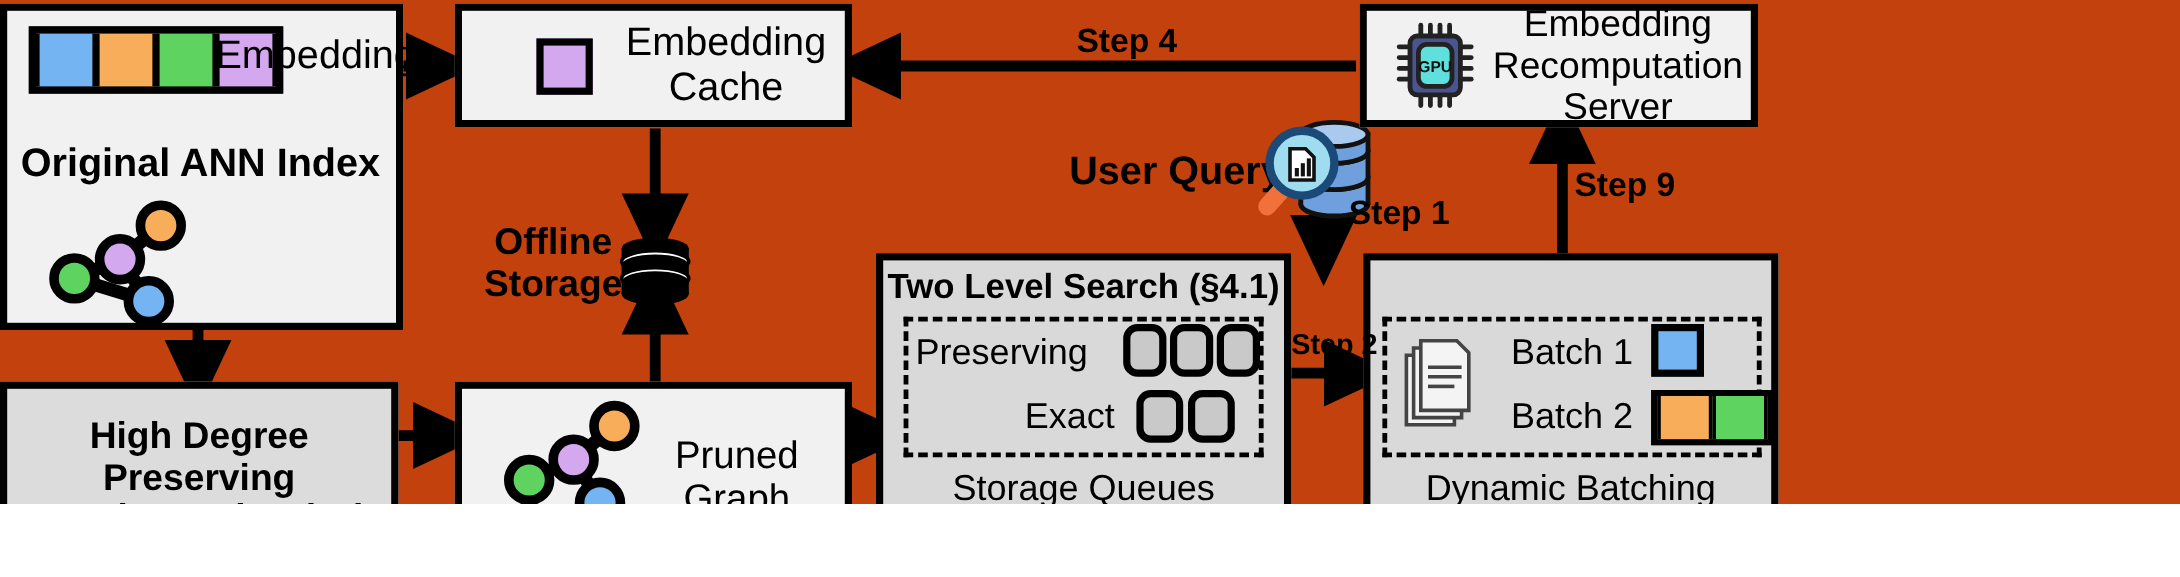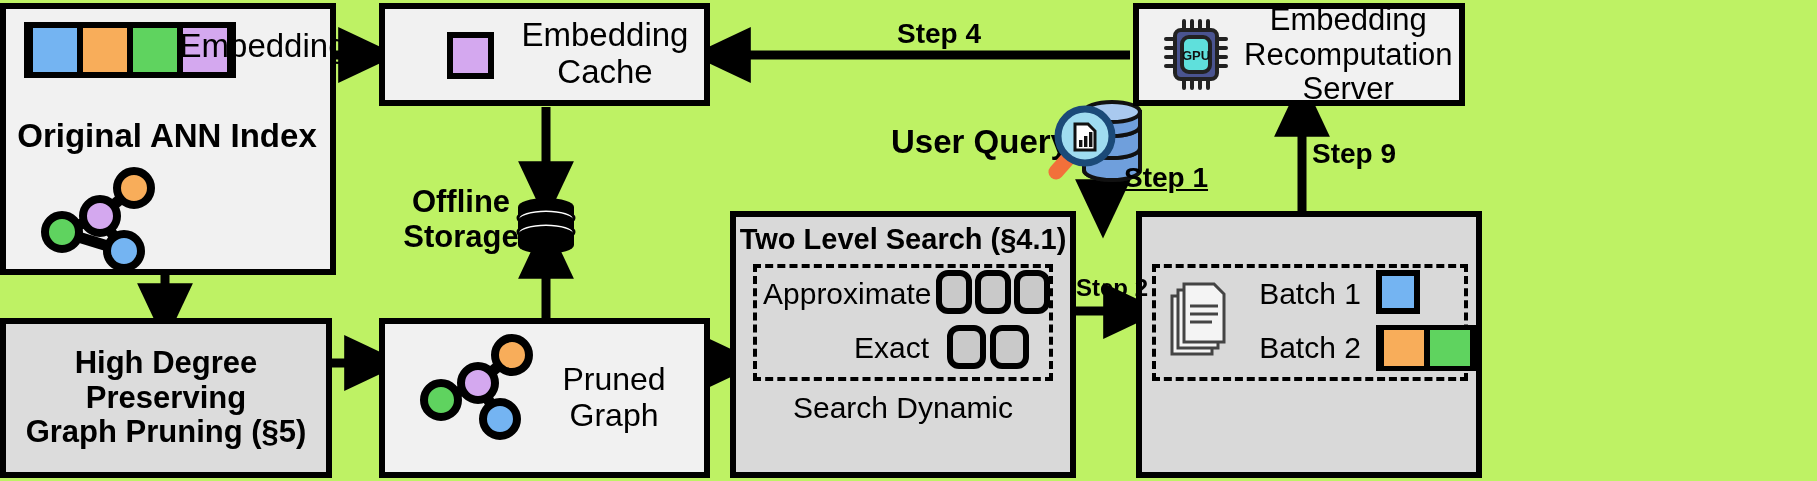--- a/index.html
+++ b/index.html
@@ -1,17 +1,17 @@
 <!DOCTYPE html>
 <html><head>
 <meta charset="utf-8">
 <style>
   html,body{margin:0;padding:0;background:#ffffff;}
   body{width:1817px;height:481px;font-family:"Liberation Sans",sans-serif;color:#000;}
-  #stage{position:relative;width:1817px;height:481px;overflow:hidden;background:#bef264;}
+  #stage{position:relative;width:1817px;height:420px;overflow:hidden;background:#c2410c;}
 
   .box{position:absolute;box-sizing:border-box;border:6px solid #000;background:#f1f1f1;}
   .box.gray{background:#dcdcdc;}
   .box.gray2{background:#d9d9d9;}
 
   .lbl{position:absolute;box-sizing:border-box;display:flex;align-items:center;
        justify-content:center;text-align:center;line-height:1.12;white-space:pre-line;}
 
   .bold{font-weight:bold;}
 
@@ -158,30 +158,30 @@
         <rect x="1089" y="132" width="3.4" height="15" fill="#111"></rect>
       </g>
     </g>
   </svg>
 
   <div class="box gray2" style="left:730px;top:211px;width:346px;height:267px;"></div>
   <div class="lbl bold" style="left:734px;top:218px;width:338px;height:42px;font-size:29px;">Two Level Search (§4.1)</div>
 
   <div class="dashed" style="left:753px;top:264px;width:300px;height:117px;"></div>
 
-  <div class="lbl" style="left:755px;top:272px;width:180px;height:44px;font-size:30px;justify-content:flex-start;padding-left:8px;">Approximate</div>
+  <div class="lbl" style="left:755px;top:272px;width:180px;height:44px;font-size:30px;justify-content:flex-start;padding-left:8px;">Preserving</div>
   <div class="qbox" style="left:936px;top:270px;width:36px;height:44px;"></div>
   <div class="qbox" style="left:975px;top:270px;width:36px;height:44px;"></div>
   <div class="qbox" style="left:1014px;top:270px;width:36px;height:44px;"></div>
 
   <div class="lbl" style="left:755px;top:326px;width:180px;height:44px;font-size:30px;justify-content:flex-end;padding-right:6px;">Exact</div>
   <div class="qbox" style="left:947px;top:325px;width:39px;height:44px;"></div>
   <div class="qbox" style="left:990px;top:325px;width:39px;height:44px;"></div>
 
-  <div class="lbl" style="left:734px;top:386px;width:338px;height:44px;font-size:30px;">Search Dynamic</div>
+  <div class="lbl" style="left:734px;top:386px;width:338px;height:44px;font-size:30px;">Storage Queues</div>
 
   <div class="box gray2" style="left:1136px;top:211px;width:346px;height:267px;"></div>
 
   <div class="dashed" style="left:1152px;top:264px;width:316px;height:117px;"></div>
 
   <svg class="layer" viewBox="0 0 1817 481">
     <g fill="#f4f4f4" stroke="#444" stroke-width="3">
       <path d="M1172,296 h30 l10,10 v48 h-40 z"></path>
       <path d="M1178,290 h30 l10,10 v48 h-40 z"></path>
       <path d="M1184,284 h30 l10,10 v48 h-40 z"></path>
@@ -195,20 +195,21 @@
 
   <div class="lbl" style="left:1240px;top:272px;width:140px;height:44px;font-size:30px;">Batch 1</div>
   <div class="sq" style="left:1376px;top:270px;width:44px;height:44px;background:#74b4f2;"></div>
 
   <div class="lbl" style="left:1240px;top:326px;width:140px;height:44px;font-size:30px;">Batch 2</div>
   <div class="strip" style="left:1376px;top:325px;border-width:5px;">
     <i style="background:#f8ad5a;width:40px;height:36px;"></i>
     <i style="background:#5fd35f;width:40px;height:36px;"></i>
   </div>
 
+  <div class="lbl" style="left:1140px;top:386px;width:338px;height:44px;font-size:30px;">Dynamic Batching</div>
 
   <div class="box" style="left:1133px;top:3px;width:332px;height:103px;"></div>
 
   <svg class="layer" viewBox="0 0 1817 481">
     <g stroke="#222" stroke-width="4" stroke-linecap="round">
       <line x1="1184" y1="31" x2="1184" y2="21"></line>
       <line x1="1192" y1="31" x2="1192" y2="21"></line>
       <line x1="1200" y1="31" x2="1200" y2="21"></line>
       <line x1="1208" y1="31" x2="1208" y2="21"></line>
       <line x1="1184" y1="78" x2="1184" y2="88"></line>
@@ -226,18 +227,18 @@
     </g>
     <rect x="1175" y="30" width="42" height="49" rx="6" fill="#4a5490" stroke="#222" stroke-width="4"></rect>
     <rect x="1182" y="37" width="28" height="35" rx="7" fill="#5fe0dc" stroke="#222" stroke-width="4"></rect>
     <text x="1196" y="60" font-family="'Liberation Sans',sans-serif" font-size="13" font-weight="bold" fill="#111" text-anchor="middle">GPU</text>
   </svg>
 
   <div class="lbl" style="left:1240px;top:6px;width:224px;height:98px;font-size:31px;justify-content:flex-start;padding-left:4px;">Embedding
 Recomputation
 Server</div>
 
-  <div class="steplbl" style="left:1124px;top:162px;font-size:28px;text-decoration:underline;">Step 1</div>
+  <div class="steplbl" style="left:1124px;top:162px;font-size:28px;">Step 1</div>
   <div class="steplbl" style="left:1076px;top:274px;font-size:24px;">Step 2</div>
   <div class="steplbl" style="left:1312px;top:138px;font-size:28px;">Step 9</div>
   <div class="steplbl" style="left:897px;top:18px;font-size:28px;">Step 4</div>
 
 </div>
 
 </body></html>

